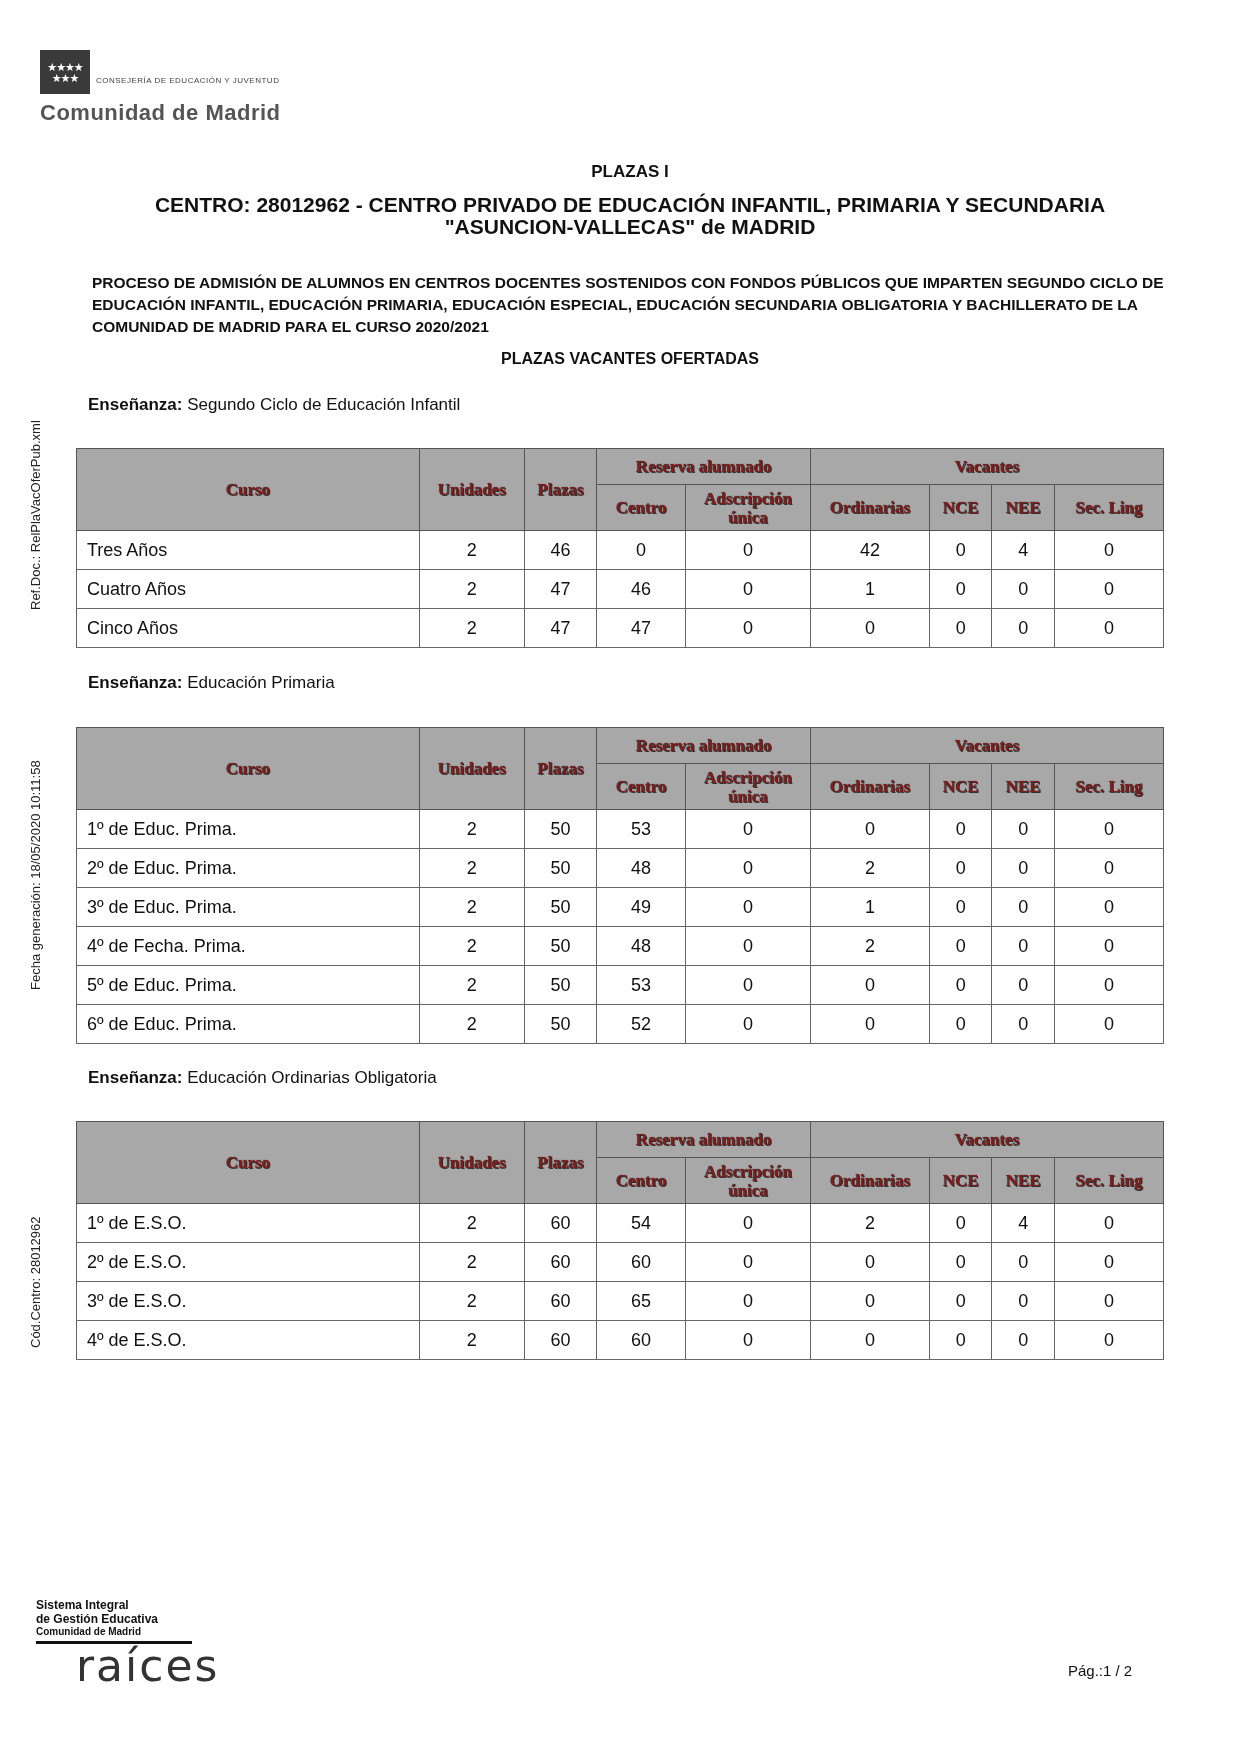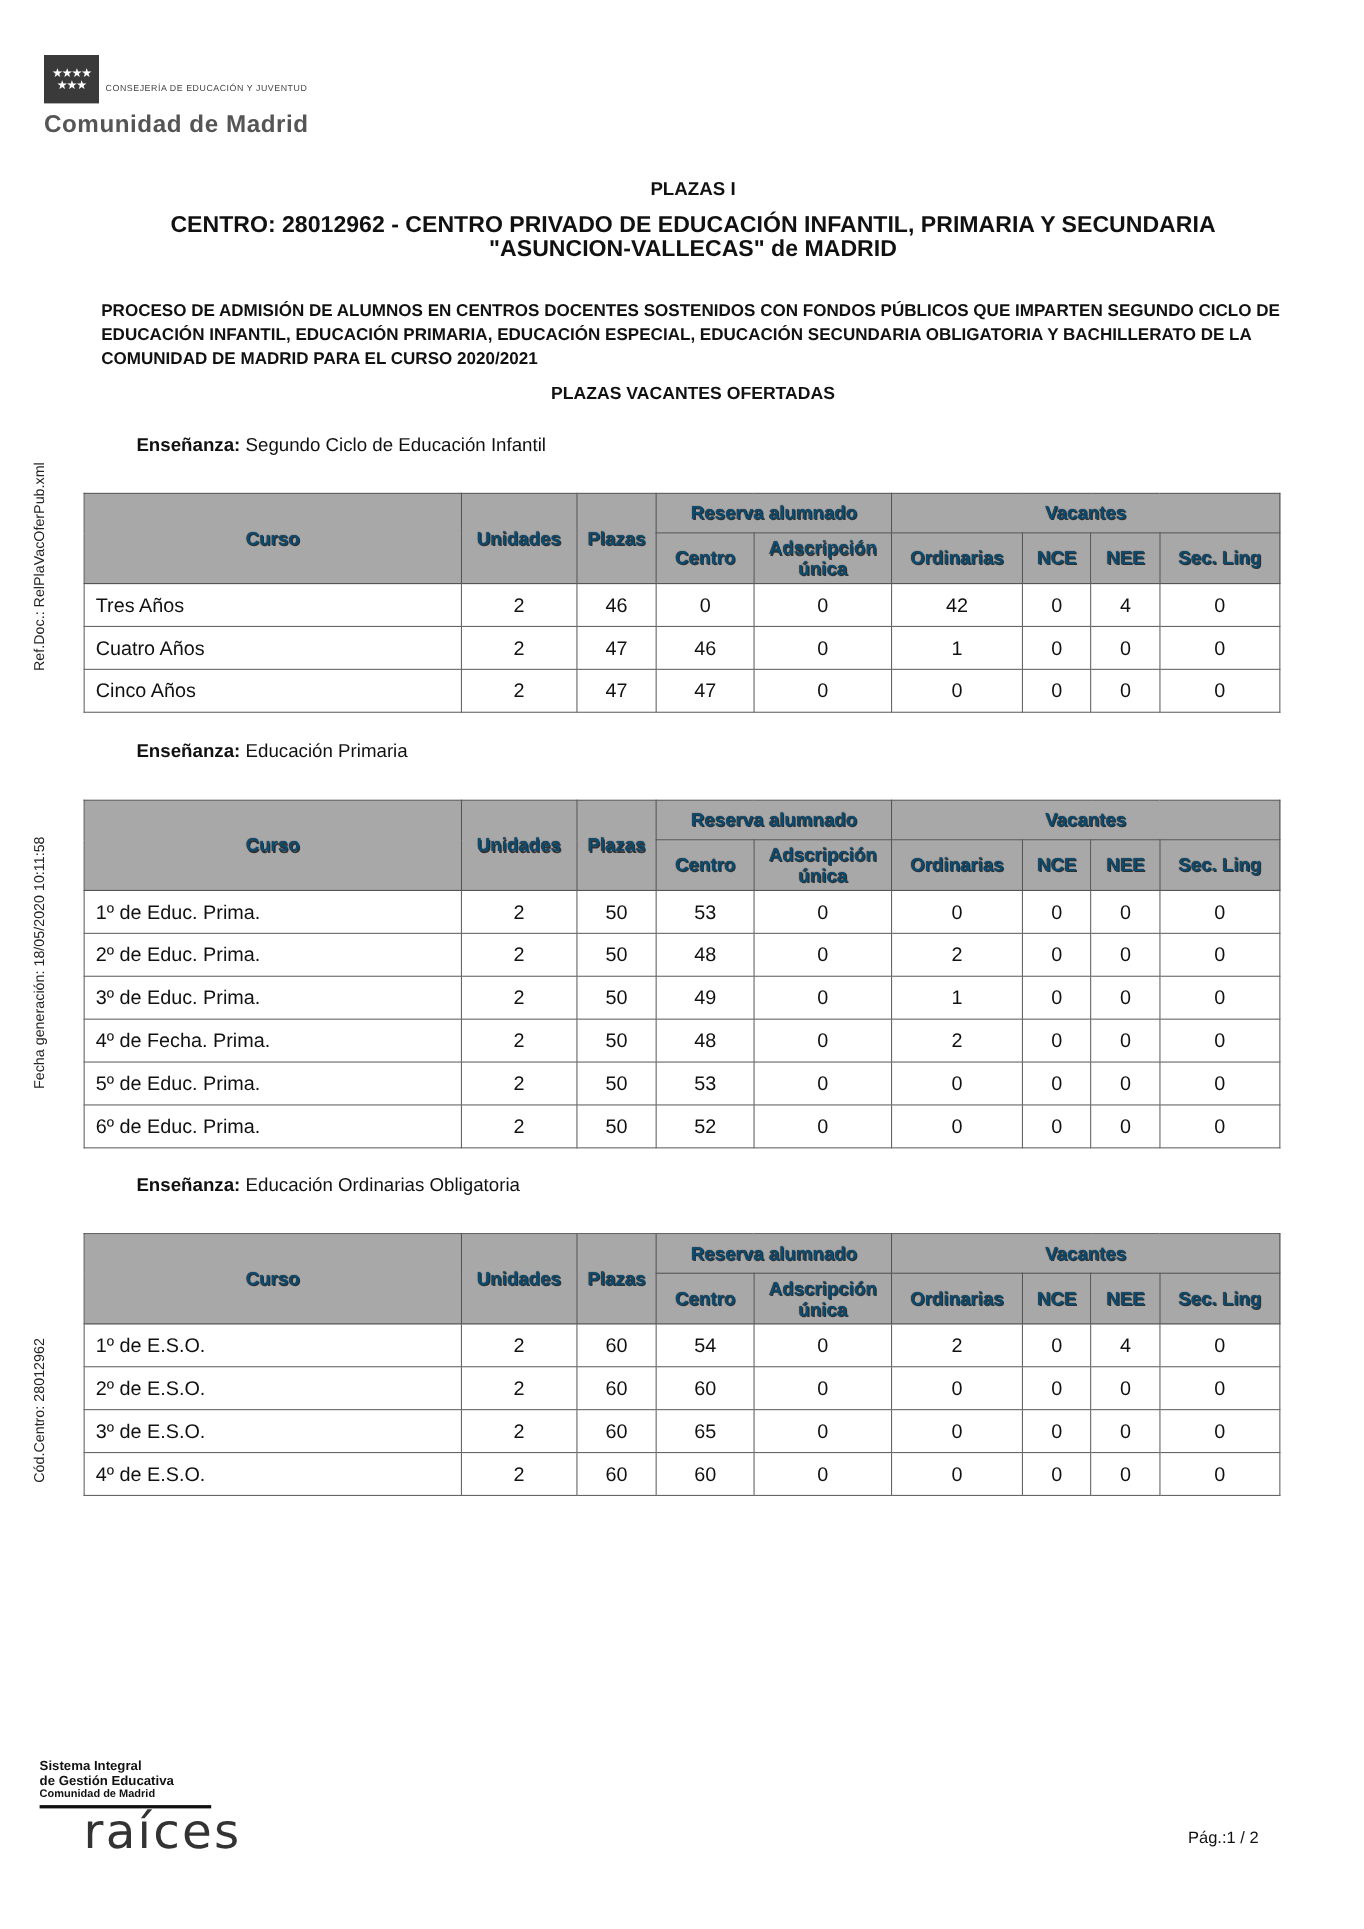--- a/index.html
+++ b/index.html
@@ -26,51 +26,51 @@
       position: absolute; left: 28px; transform-origin: left top;
       transform: rotate(-90deg); font-size: 13px; color: #222; white-space: nowrap;
     }
     .title-block { position: absolute; left: 90px; width: 1080px; text-align: center; }
     .anexo { top: 162px; font-size: 17px; font-weight: bold; }
     .centro { top: 194px; font-size: 21px; font-weight: bold; line-height: 22px; }
     .proceso { top: 272px; font-size: 15.5px; font-weight: bold; line-height: 22px; text-align: left; width: 1080px; left: 92px; }
     .plazas-title { top: 350px; font-size: 16px; font-weight: bold; }
 
     .ens-label { position: absolute; left: 88px; font-size: 17px; }
-    .ens-label b { font-weight: bold; margin-left: 36px; }
+    .ens-label b { font-weight: bold; }
 
     table.vt {
       position: absolute; left: 76px; width: 1088px; border-collapse: collapse;
       font-size: 18px; table-layout: fixed;
     }
     table.vt th {
-      background: #a8a8a8; font-weight: bold; color: #0c4a6e;
+      background: #a8a8a8; font-weight: bold; color: #7f1d1d;
       text-shadow: 0 0 1px #222, 1px 1px 0 #333; border: 1px solid #555;
-      font-size: 17px; line-height: 19px; padding: 0;
+      font-size: 17px; line-height: 19px; padding: 0; font-family: Liberation Serif, serif;
     }
     table.vt td {
       border: 1px solid #666; text-align: center; height: 38px; padding: 0;
     }
     table.vt td.curso { text-align: left; padding-left: 10px; }
     .col-curso { width: 340px; }
     .col-uni { width: 104px; }
     .col-pla { width: 72px; }
     .col-cen { width: 88px; }
     .col-ads { width: 124px; }
     .col-ord { width: 118px; }
     .col-nce { width: 62px; }
     .col-nee { width: 62px; }
     .col-sec { width: 108px; }
 
     .footer-logo { position: absolute; left: 36px; top: 1598px; }
     .footer-logo .l1, .footer-logo .l2 { font-size: 12px; font-weight: bold; line-height: 14px; }
     .footer-logo .l3 { font-size: 10px; font-weight: bold; line-height: 12px; }
     .footer-logo .bar { width: 156px; height: 3px; background: #111; margin-top: 3px; }
     .footer-logo .raices { font-size: 44px; line-height: 44px; color: #333; letter-spacing: 2px; font-family: "DejaVu Sans", sans-serif; font-weight: normal; margin-left: 40px; }
-    .page-num { position: absolute; left: 1068px; top: 1662px; font-size: 15px; margin-left: 12px; }
+    .page-num { position: absolute; left: 1068px; top: 1662px; font-size: 15px; }
   </style>
 </head>
 <body>
 
 <div class="logo">
   <div class="logo-flag" style="white-space:pre;">★★★★
 ★★★</div>
   <div class="logo-dept">CONSEJERÍA DE EDUCACIÓN Y JUVENTUD</div>
   <div class="logo-name">Comunidad de Madrid</div>
 </div>

